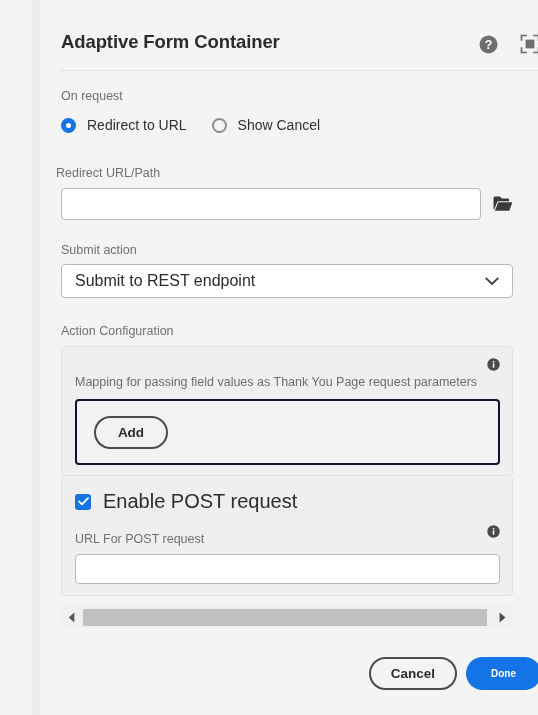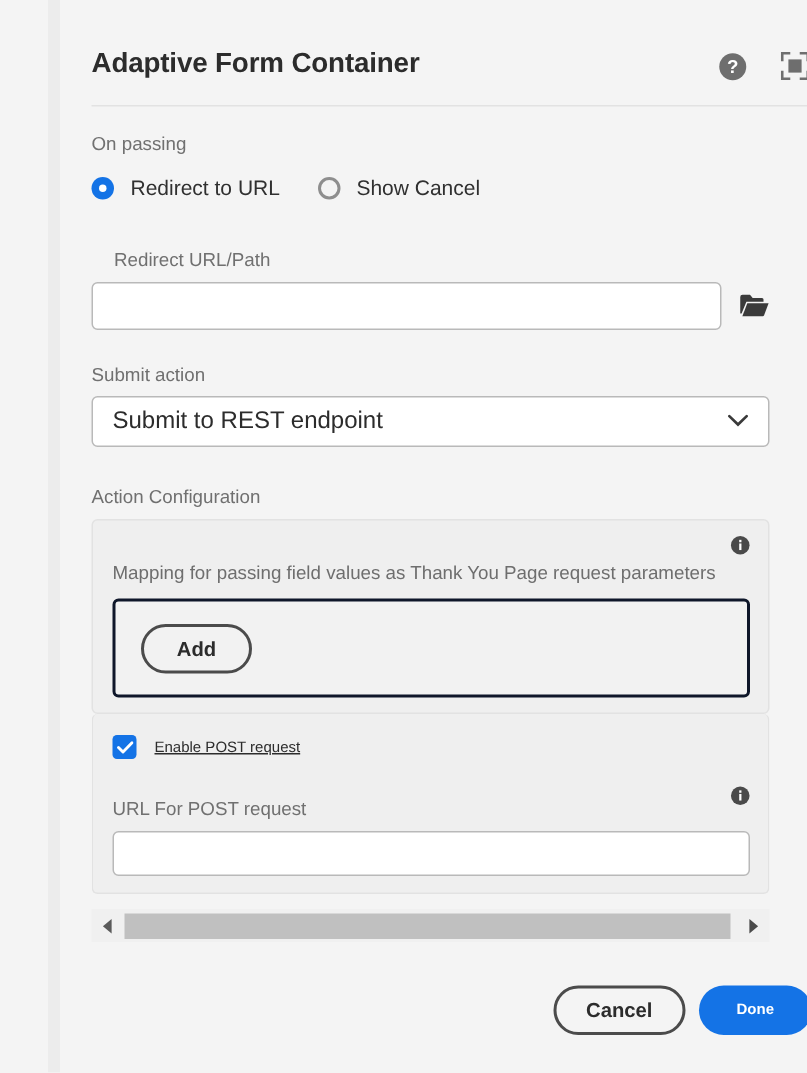--- a/index.html
+++ b/index.html
@@ -88,21 +88,21 @@
   }
   .radio-mark.off {
     border: 2px solid #8e8e8e; background: transparent;
   }
   .radio-label {
     margin-left: 11px; font-size: 14px; color: #303030;
     white-space: nowrap;
   }
 
   
-  .redirecturl-label { left: 44px; top: 88px; }
+  .redirecturl-label { left: 24px; top: 88px; }
   .input-row {
     position: absolute; left: 29px; top: 110px;
     display: flex; align-items: center;
   }
   .text-input {
     width: 420px; height: 32px;
     border: 1px solid #b9b9b9; border-radius: 4px;
     background: #ffffff;
     font-size: 13.5px; color: #2c2c2c;
     padding: 0 10px;
@@ -175,23 +175,22 @@
     position: absolute; left: 13px; top: 14px;
     display: flex; align-items: center; cursor: pointer;
   }
   .checkbox-mark {
     width: 16px; height: 16px; border-radius: 3px;
     background: #1473e6;
     display: inline-flex; align-items: center; justify-content: center;
     flex: 0 0 auto;
   }
   .checkbox-label {
-    margin-left: 12px; font-size: 10px; color: #2c2c2c;
+    margin-left: 12px; font-size: 20px; color: #2c2c2c;
     white-space: nowrap;
-    text-decoration: underline;
   }
   .post-info { position: absolute; right: 12px; top: 48px; }
   .post-label { position: absolute; left: 13px; top: 56px; }
   .post-input {
     position: absolute; left: 13px; top: 78px;
     width: 425px; height: 30px;
     border: 1px solid #b9b9b9; border-radius: 4px;
     background: #ffffff;
     font-size: 13.5px; color: #2c2c2c;
     padding: 0 10px; outline: none;
@@ -292,21 +291,21 @@
           <rect x="5.6" y="5.6" width="8.8" height="8.8" fill="#6e6e6e"></rect>
         </svg>
       </div>
     </div>
 
     <div class="header-divider"></div>
   </div>
 
   <div class="body-area">
 
-    <div class="group field-label onsubmit-label">On passing</div>
+    <div class="group field-label onsubmit-label">On request</div>
 
     <div class="radio-row">
       <div class="radio-item">
         <span class="radio-mark on"></span>
         <span class="radio-label">Redirect to URL</span>
       </div>
       <div class="radio-item">
         <span class="radio-mark off"></span>
         <span class="radio-label">Show Cancel</span>
       </div>

